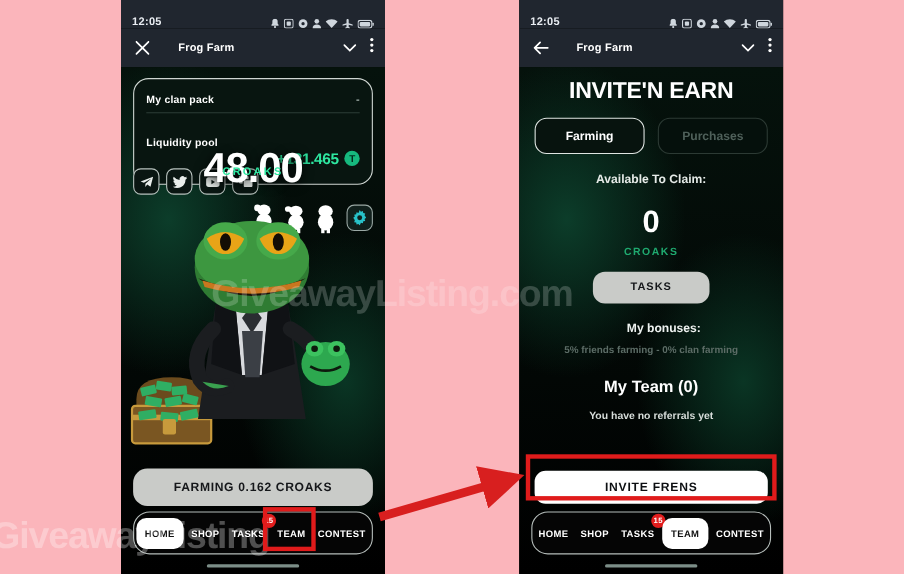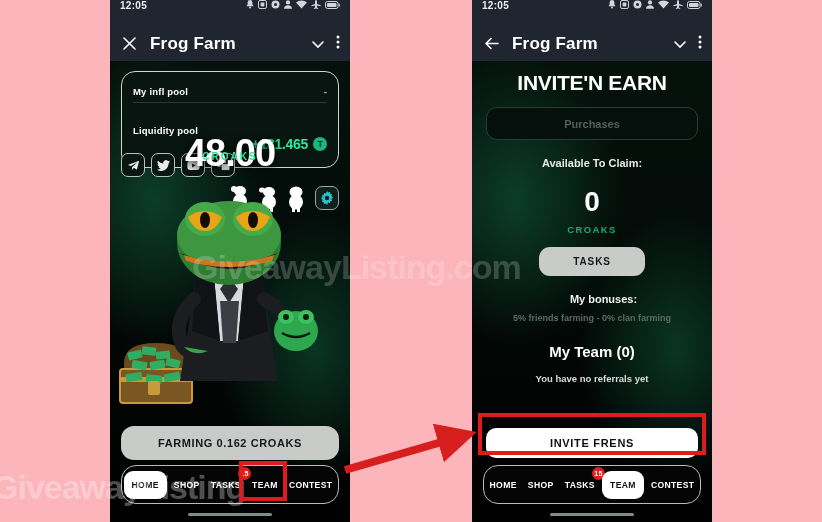--- a/index.html
+++ b/index.html
@@ -35,21 +35,21 @@
     z-index:3;
   }
   .phone-left  { left:110px; }
   .phone-right { left:472px; }
 
   
   .statusbar {
     height:26px;
     background:#20262f;
     display:flex;
-    align-items:flex-start;
+    align-items:flex-end;
     justify-content:space-between;
     padding:0 10px;
   }
   .sb-time {
     color:#e9edf2;
     font-size:10px;
     font-weight:600;
     letter-spacing:.3px;
   }
   .sb-icons { display:flex; align-items:center; gap:4px; }
@@ -60,25 +60,25 @@
     height:35px;
     background:#20262f;
     display:flex;
     align-items:center;
     padding:0 10px;
     gap:10px;
   }
   .tb-nav { width:18px; height:18px; display:flex; align-items:center; justify-content:center; cursor:pointer; }
   .tb-title {
     color:#fff;
-    font-size:17px;
+    font-size:10px;
     font-weight:700;
     flex:1;
     text-align:left;
-    margin-left:2px;
+    margin-left:14px;
     letter-spacing:.2px;
   }
   .tb-right { display:flex; align-items:center; gap:12px; }
 
   
   .appbody {
     position:relative;
     height:461px;
     background:
       radial-gradient(ellipse 150px 200px at 18% 30%, #0c3d2a 0%, rgba(10,25,18,0) 72%),
@@ -347,21 +347,21 @@
             <circle cx="2" cy="12" r="1.5" fill="#fff"></circle>
           </svg>
       </span>
     </div>
   </div>
 
   <div class="appbody">
 
     <div class="stats-card">
       <div class="stat-row">
-        <span class="stat-label">My infl pool</span>
+        <span class="stat-label">My clan pack</span>
         <span class="stat-dash">-</span>
       </div>
       <div class="stat-row">
         <span class="stat-label">Liquidity pool</span>
         <span class="stat-val">
           <span>+131.465</span>
           <span class="ton-coin">T</span>
         </span>
       </div>
     </div>
@@ -565,20 +565,21 @@
           </svg>
       </span>
     </div>
   </div>
 
   <div class="appbody">
 
     <div class="invite-title">INVITE'N EARN</div>
 
     <div class="seg-row">
+      <div class="seg on">Farming</div>
       <div class="seg off">Purchases</div>
     </div>
 
     <div class="claim-label">Available To Claim:</div>
     <div class="claim-amount">0</div>
     <div class="claim-unit">CROAKS</div>
     <div class="claim-btn">TASKS</div>
 
     <div class="bonus-title">My bonuses:</div>
     <div class="bonus-sub">5% friends farming - 0% clan farming</div>

